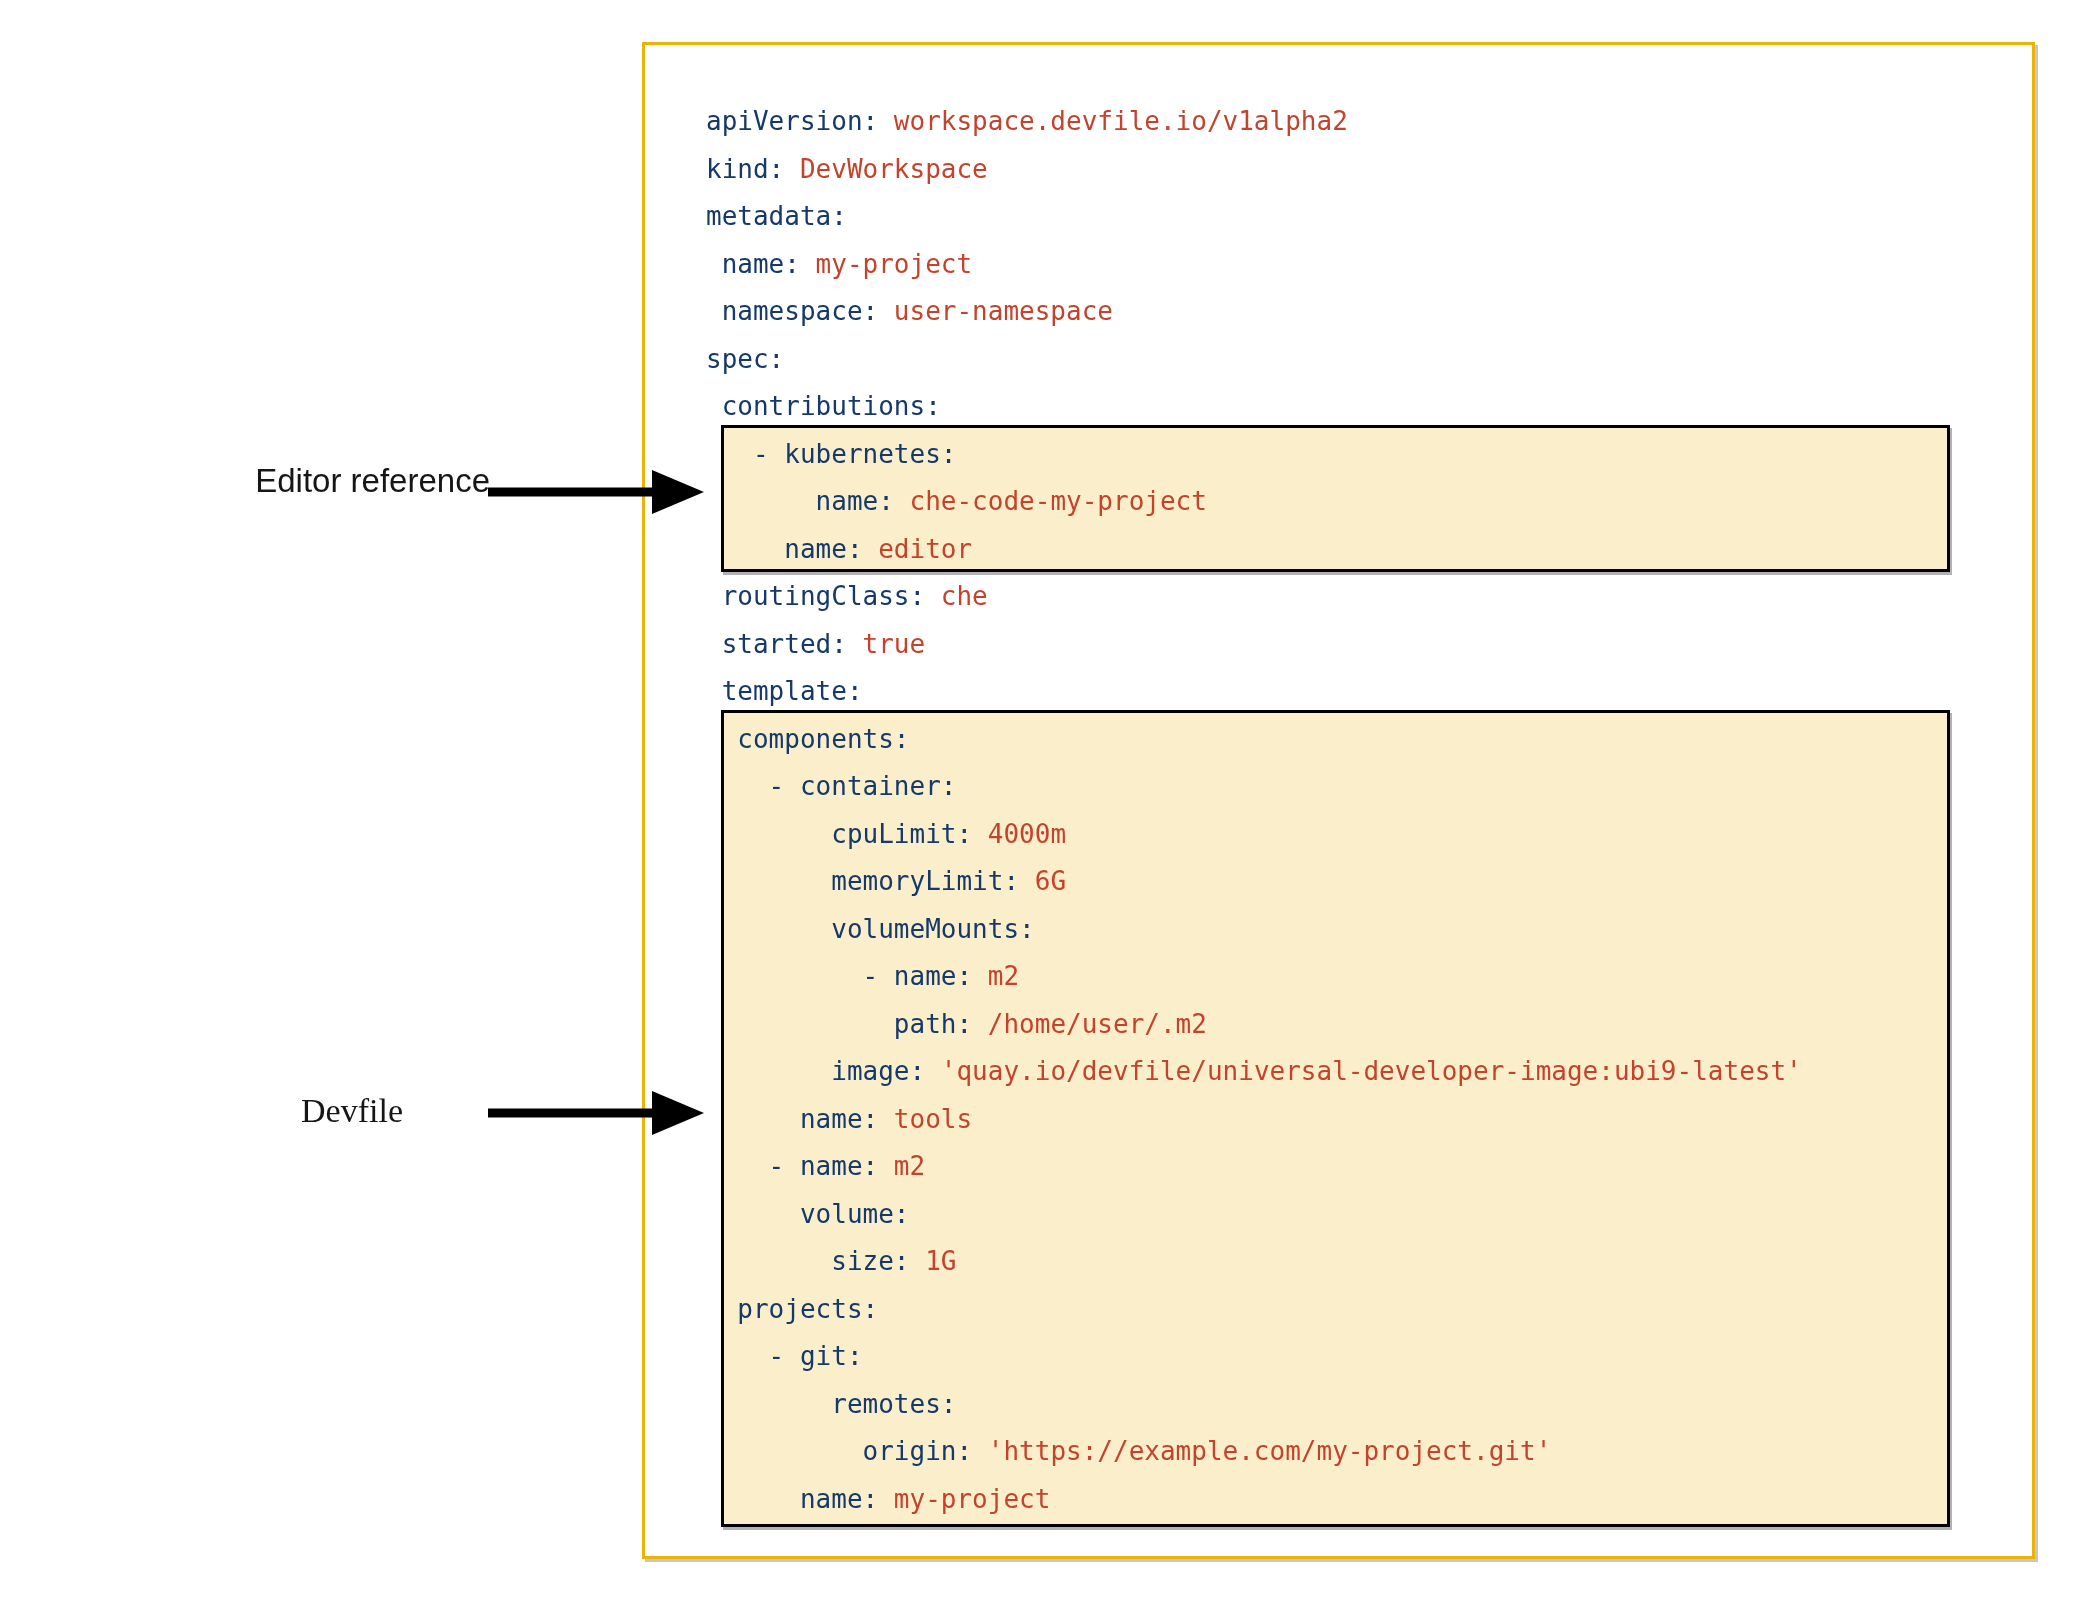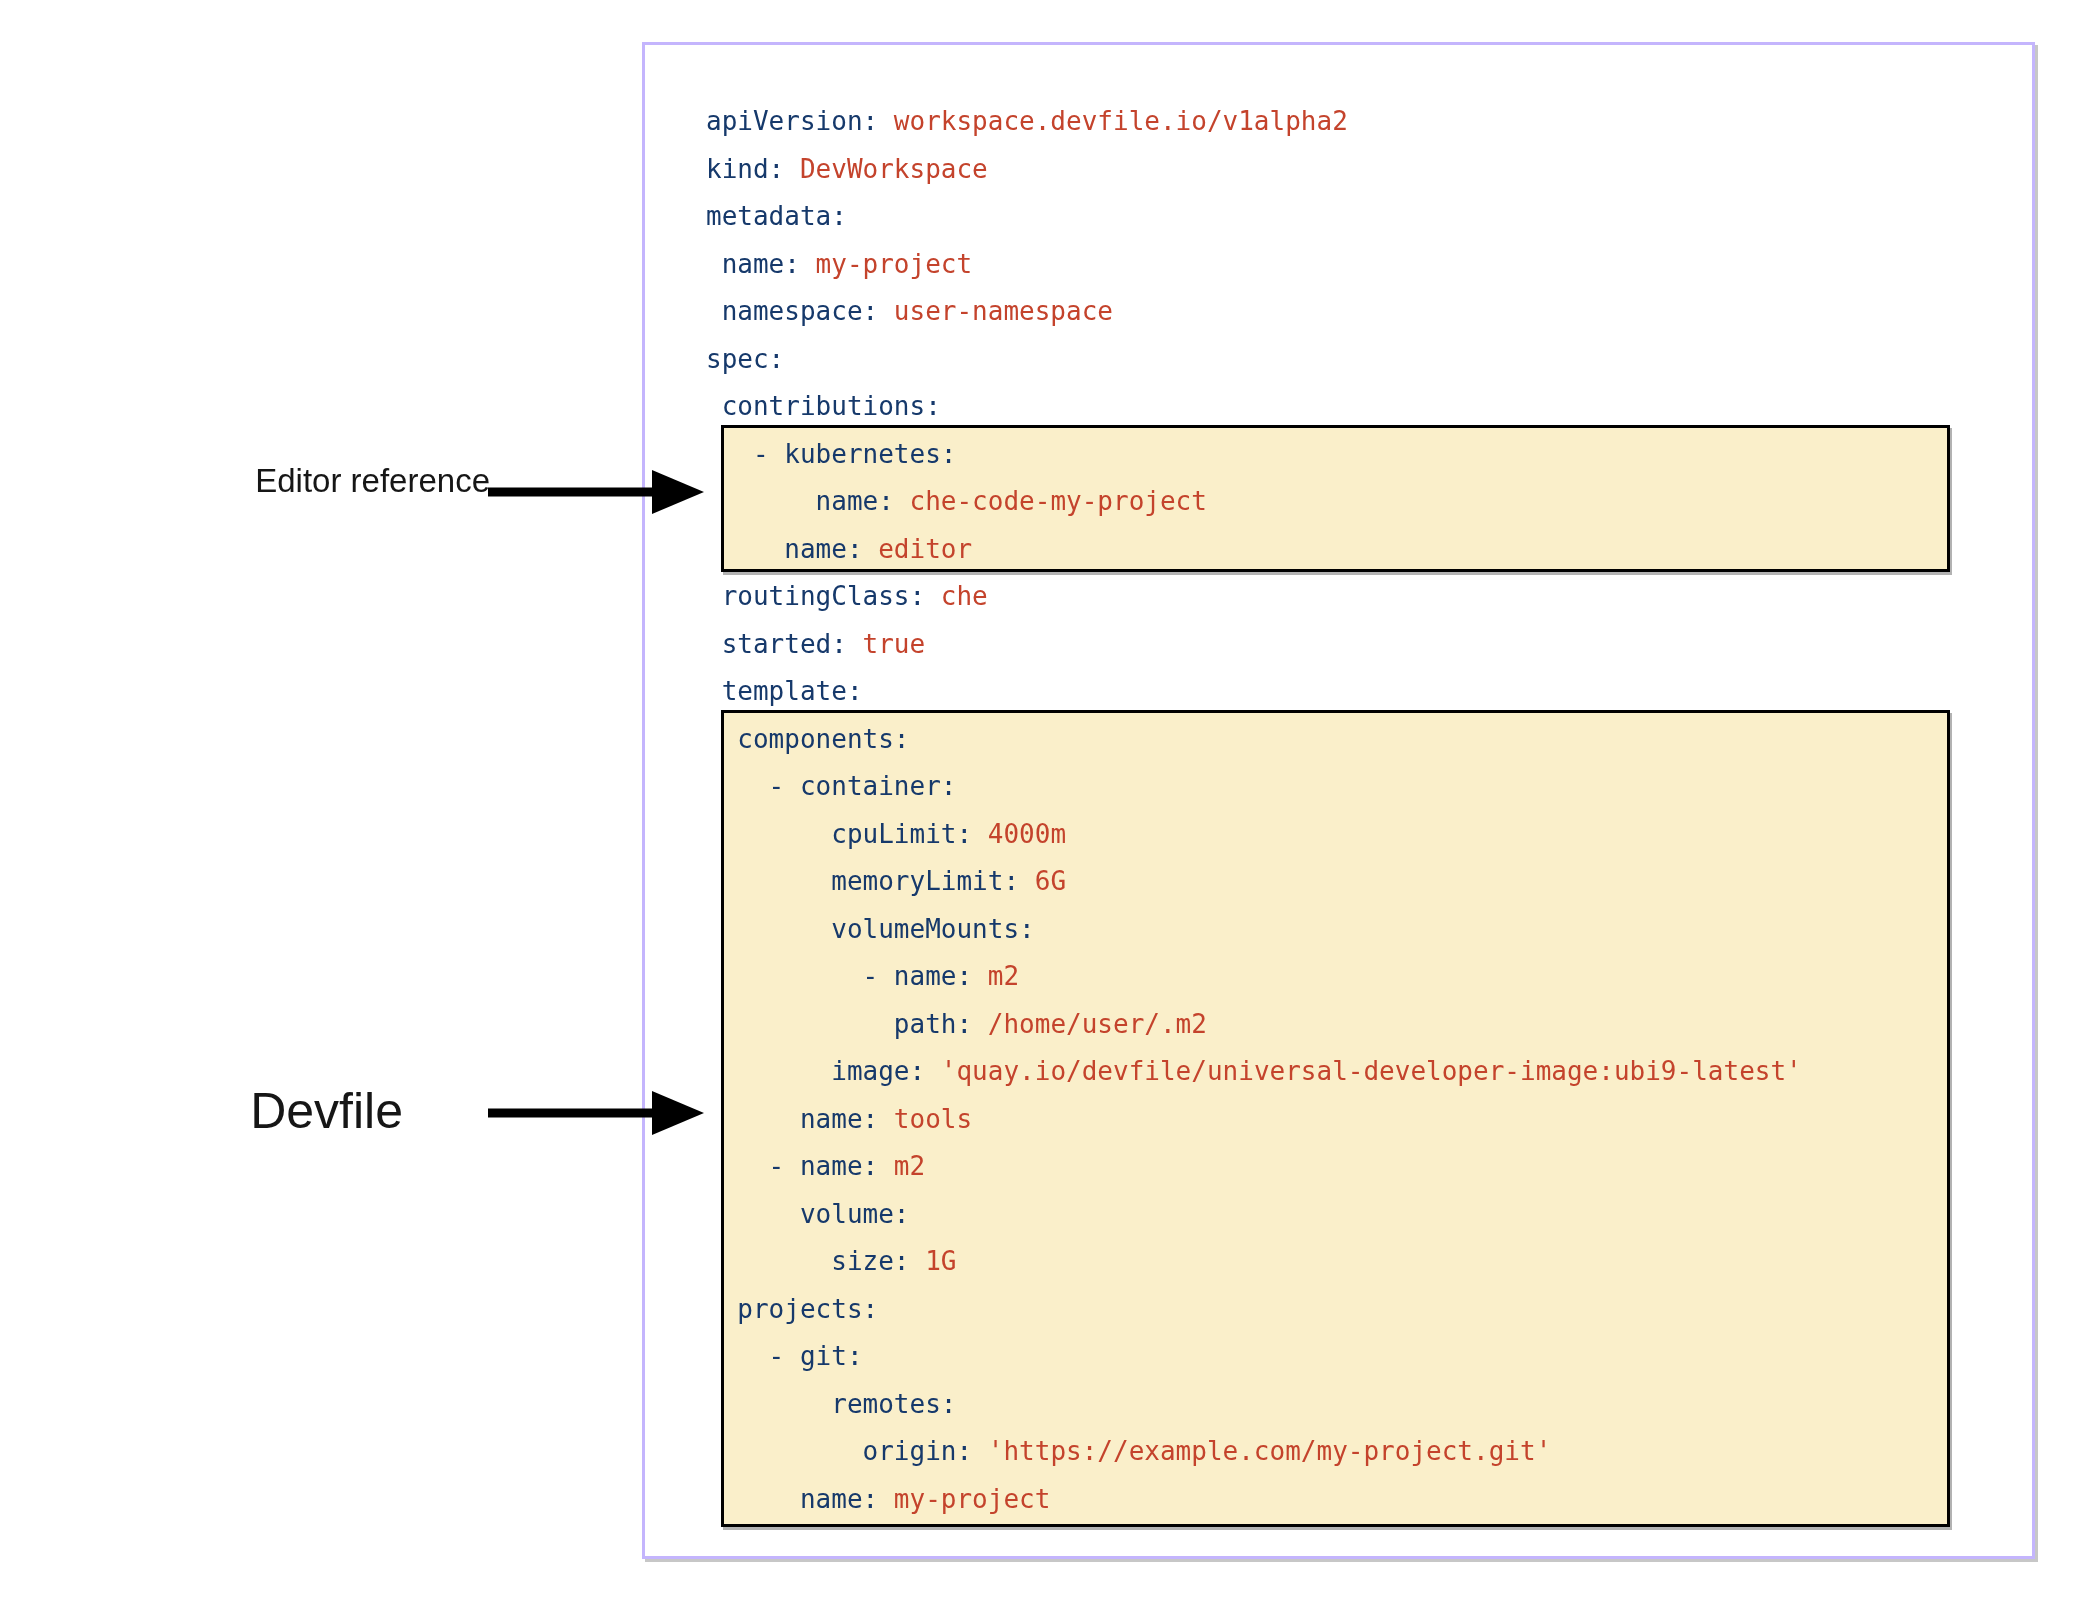--- a/index.html
+++ b/index.html
@@ -1,32 +1,32 @@
 <!DOCTYPE html>
 <html style="--key-color: #16396b; --val-color: #c4432c; --hl-bg: #faefca;"><head>
 <meta charset="utf-8">
 <style>
   html,body{margin:0;padding:0;background:#ffffff;}
   .canvas{position:relative;width:2092px;height:1604px;background:#ffffff;overflow:hidden;
           font-family:"Liberation Sans",sans-serif;}
   .outer-box{position:absolute;left:642px;top:42px;width:1393px;height:1517px;
-             border:3px solid #c4b5fd;box-sizing:border-box;background:#ffffff;
+             border:3px solid #eab308;box-sizing:border-box;background:#ffffff;
              box-shadow:3px 3px 0 rgba(0,0,0,0.22);}
   .highlight-box{position:absolute;background:var(--hl-bg,#faefca);border:3px solid #000000;
                  box-sizing:border-box;box-shadow:2px 3px 0 rgba(0,0,0,0.3);}
   #hl-editor{left:76px;top:380px;width:1229px;height:147px;}
   #hl-devfile{left:76px;top:665px;width:1229px;height:817px;}
   .code{position:absolute;left:61px;top:53px;font-family:"DejaVu Sans Mono","Liberation Mono",monospace;
         font-size:26px;line-height:47.5px;white-space:pre;z-index:2;}
   .code-line{height:47.5px;}
   .seg-k{color:var(--key-color,#16396b);}
   .seg-v{color:var(--val-color,#c4432c);}
   .annotation{position:absolute;color:#161616;text-align:right;z-index:3;}
   #ann-editor{left:40px;top:458px;width:450px;font-size:33px;line-height:46px;}
-  #ann-devfile{left:103px;top:1082px;width:300px;font-size:50px;line-height:58px;}
+  #ann-devfile{left:103px;top:1082px;width:300px;font-size:34px;line-height:58px;font-family:Liberation Serif, serif;}
   .arrow{position:absolute;z-index:4;}
   #arrow-editor{left:486px;top:464px;}
   #arrow-devfile{left:486px;top:1085px;}
 </style>
 </head>
 <body>
 
 <div class="canvas">
 
   <div class="outer-box">

